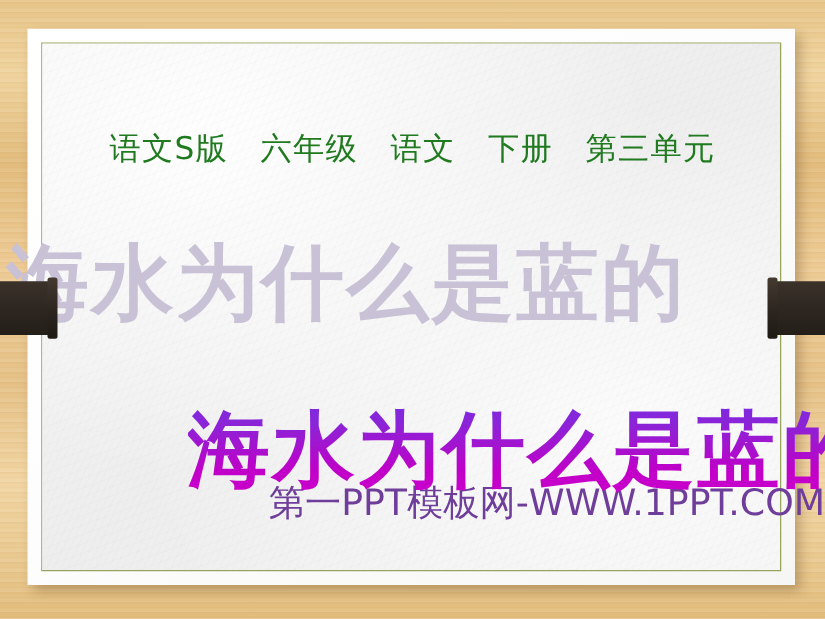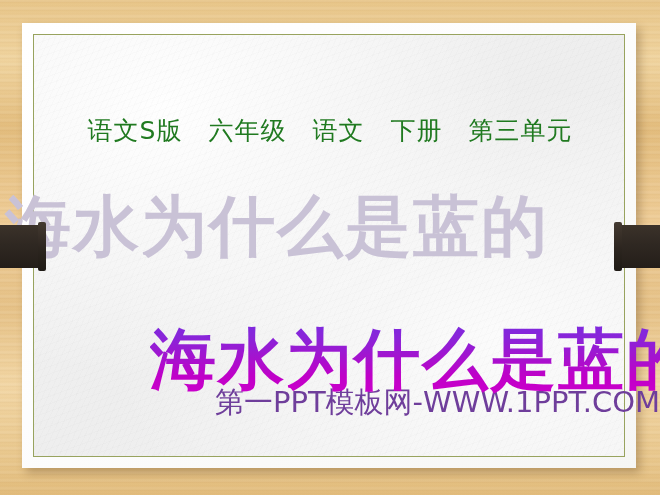--- a/index.html
+++ b/index.html
@@ -107,21 +107,21 @@
     z-index: 9;
   }
   .clip-cap-left  { left: 38px;  top: 222px; }
   .clip-cap-right { right: 38px; top: 222px; }
 
   
   .subtitle {
     position: absolute;
     left: 0;
     right: 0;
-    top: 114px;
+    top: 102px;
     text-align: center;
     z-index: 5;
     font-family: "DejaVu Sans", "Liberation Sans", sans-serif;
     font-size: 25px;
     font-weight: 400;
     letter-spacing: 1px;
     color: #207a20;
     white-space: pre;
   }
 

